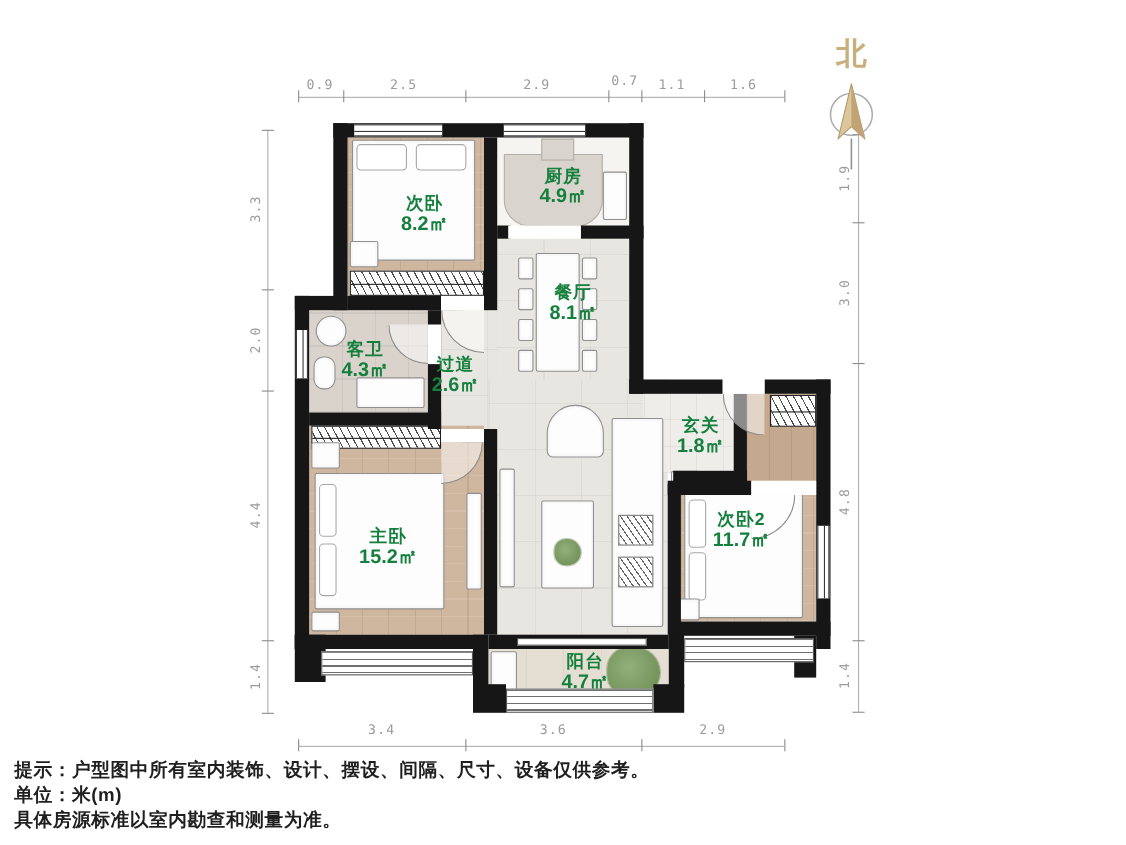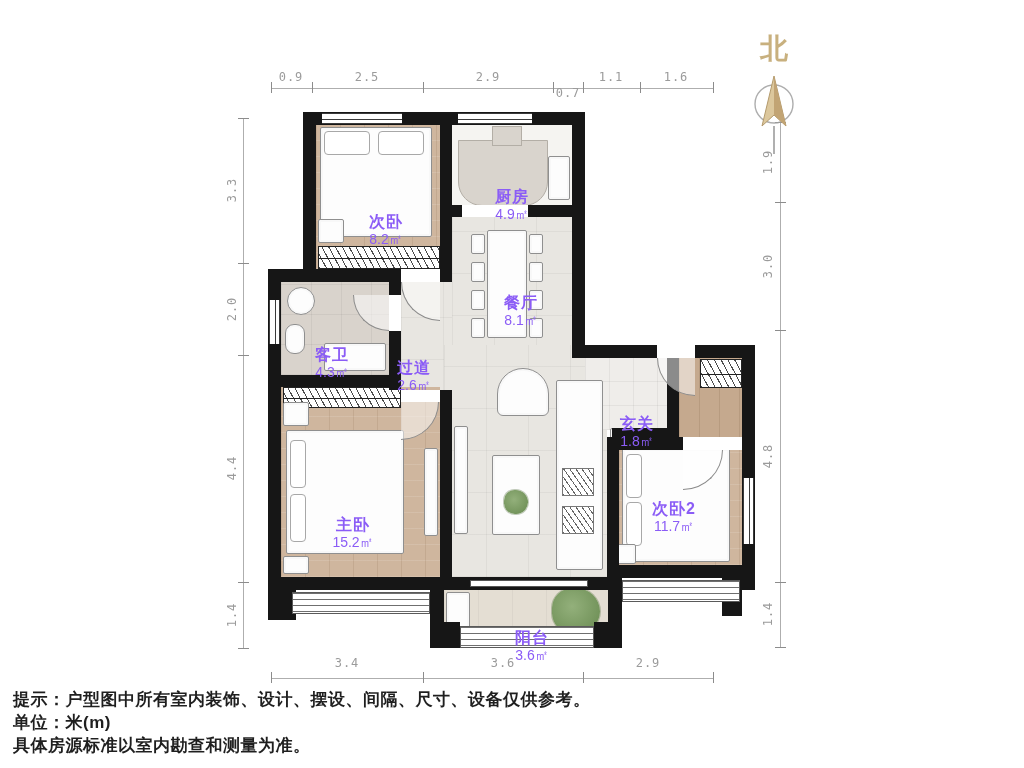--- a/index.html
+++ b/index.html
@@ -31,23 +31,23 @@
   .arc.htr{border-top:none;border-right:none;border-radius:0 0 0 100%;}
   .arc.htl{border-top:none;border-left:none;border-radius:0 0 100% 0;}
   
   .furn{position:absolute;background:#fdfdfd;border:1px solid #8f8f8f;border-radius:2px;box-sizing:border-box;box-shadow:inset 0 0 0 2px rgba(0,0,0,.02);}
   .pill{position:absolute;background:#fff;border:1px solid #a8a8a8;border-radius:4px;box-sizing:border-box;}
   .pill-h{position:absolute;background:#fff;border:1px solid #777;background-image:repeating-linear-gradient(55deg,#666 0 1px,transparent 1px 5px);box-sizing:border-box;}
   .counter{position:absolute;background:#d9d4cd;border:1px solid #b3aea6;box-sizing:border-box;}
   .plant{position:absolute;background:radial-gradient(circle at 42% 40%,#93b07b,#67894f);border-radius:46% 54% 52% 48%;box-shadow:0 0 0 1px rgba(80,110,60,.35);}
   .circle{border-radius:50%;}
   
-  .room-label{position:absolute;width:90px;text-align:center;color:#8b5cf6;margin-top:36px;}
+  .room-label{position:absolute;width:90px;text-align:center;color:#15803d;}
   .room-label .rname{font-size:16px;font-weight:700;line-height:19px;letter-spacing:1px;}
-  .room-label .area{font-size:14px;font-weight:400;line-height:16px;}
+  .room-label .area{font-size:18px;font-weight:700;line-height:16px;}
   
   .dl-h{position:absolute;height:1px;background:#aeaeae;}
   .dl-v{position:absolute;width:1px;background:#aeaeae;}
   .tk-v{position:absolute;width:1px;height:11px;background:#8c8c8c;}
   .tk-h{position:absolute;height:1px;width:11px;background:#8c8c8c;}
   .dim{position:absolute;width:40px;height:14px;text-align:center;font-size:12px;color:#9b9b9b;font-family:"DejaVu Sans Mono","Liberation Mono",monospace;letter-spacing:1px;}
   .dim.rot{transform:rotate(-90deg);}
   
   #north{position:absolute;left:742px;top:34px;width:64px;height:124px;text-align:center;}
   #north .nlabel{font-size:28px;font-weight:700;color:#c8b07e;line-height:30px;text-shadow:0 0 1px #fff;}
@@ -199,35 +199,35 @@
   <div class="room-label" style="left:308px;top:479px">
     <div class="rname">主卧</div>
     <div class="area">15.2㎡</div>
   </div>
   <div class="room-label" style="left:629px;top:463px">
     <div class="rname">次卧2</div>
     <div class="area">11.7㎡</div>
   </div>
   <div class="room-label" style="left:487px;top:592px">
     <div class="rname">阳台</div>
-    <div class="area">3.6㎡</div>
+    <div class="area">4.7㎡</div>
   </div>
 
   <div class="dl-h" style="left:271px;top:88px;width:442px"></div>
   <div class="tk-v" style="left:271px;top:82px"></div>
   <div class="tk-v" style="left:312px;top:82px"></div>
   <div class="tk-v" style="left:423px;top:82px"></div>
   <div class="tk-v" style="left:553px;top:82px"></div>
   <div class="tk-v" style="left:583px;top:82px"></div>
   <div class="tk-v" style="left:640px;top:82px"></div>
   <div class="tk-v" style="left:713px;top:82px"></div>
   <span class="dim" style="left:271px;top:70px">0.9</span>
   <span class="dim" style="left:347px;top:70px">2.5</span>
   <span class="dim" style="left:468px;top:70px">2.9</span>
-  <span class="dim" style="left:548px;top:86px">0.7</span>
+  <span class="dim" style="left:548px;top:66px">0.7</span>
   <span class="dim" style="left:591px;top:70px">1.1</span>
   <span class="dim" style="left:656px;top:70px">1.6</span>
 
   <div class="dl-h" style="left:271px;top:678px;width:442px"></div>
   <div class="tk-v" style="left:271px;top:672px"></div>
   <div class="tk-v" style="left:423px;top:672px"></div>
   <div class="tk-v" style="left:583px;top:672px"></div>
   <div class="tk-v" style="left:713px;top:672px"></div>
   <span class="dim" style="left:327px;top:656px">3.4</span>
   <span class="dim" style="left:483px;top:656px">3.6</span>

